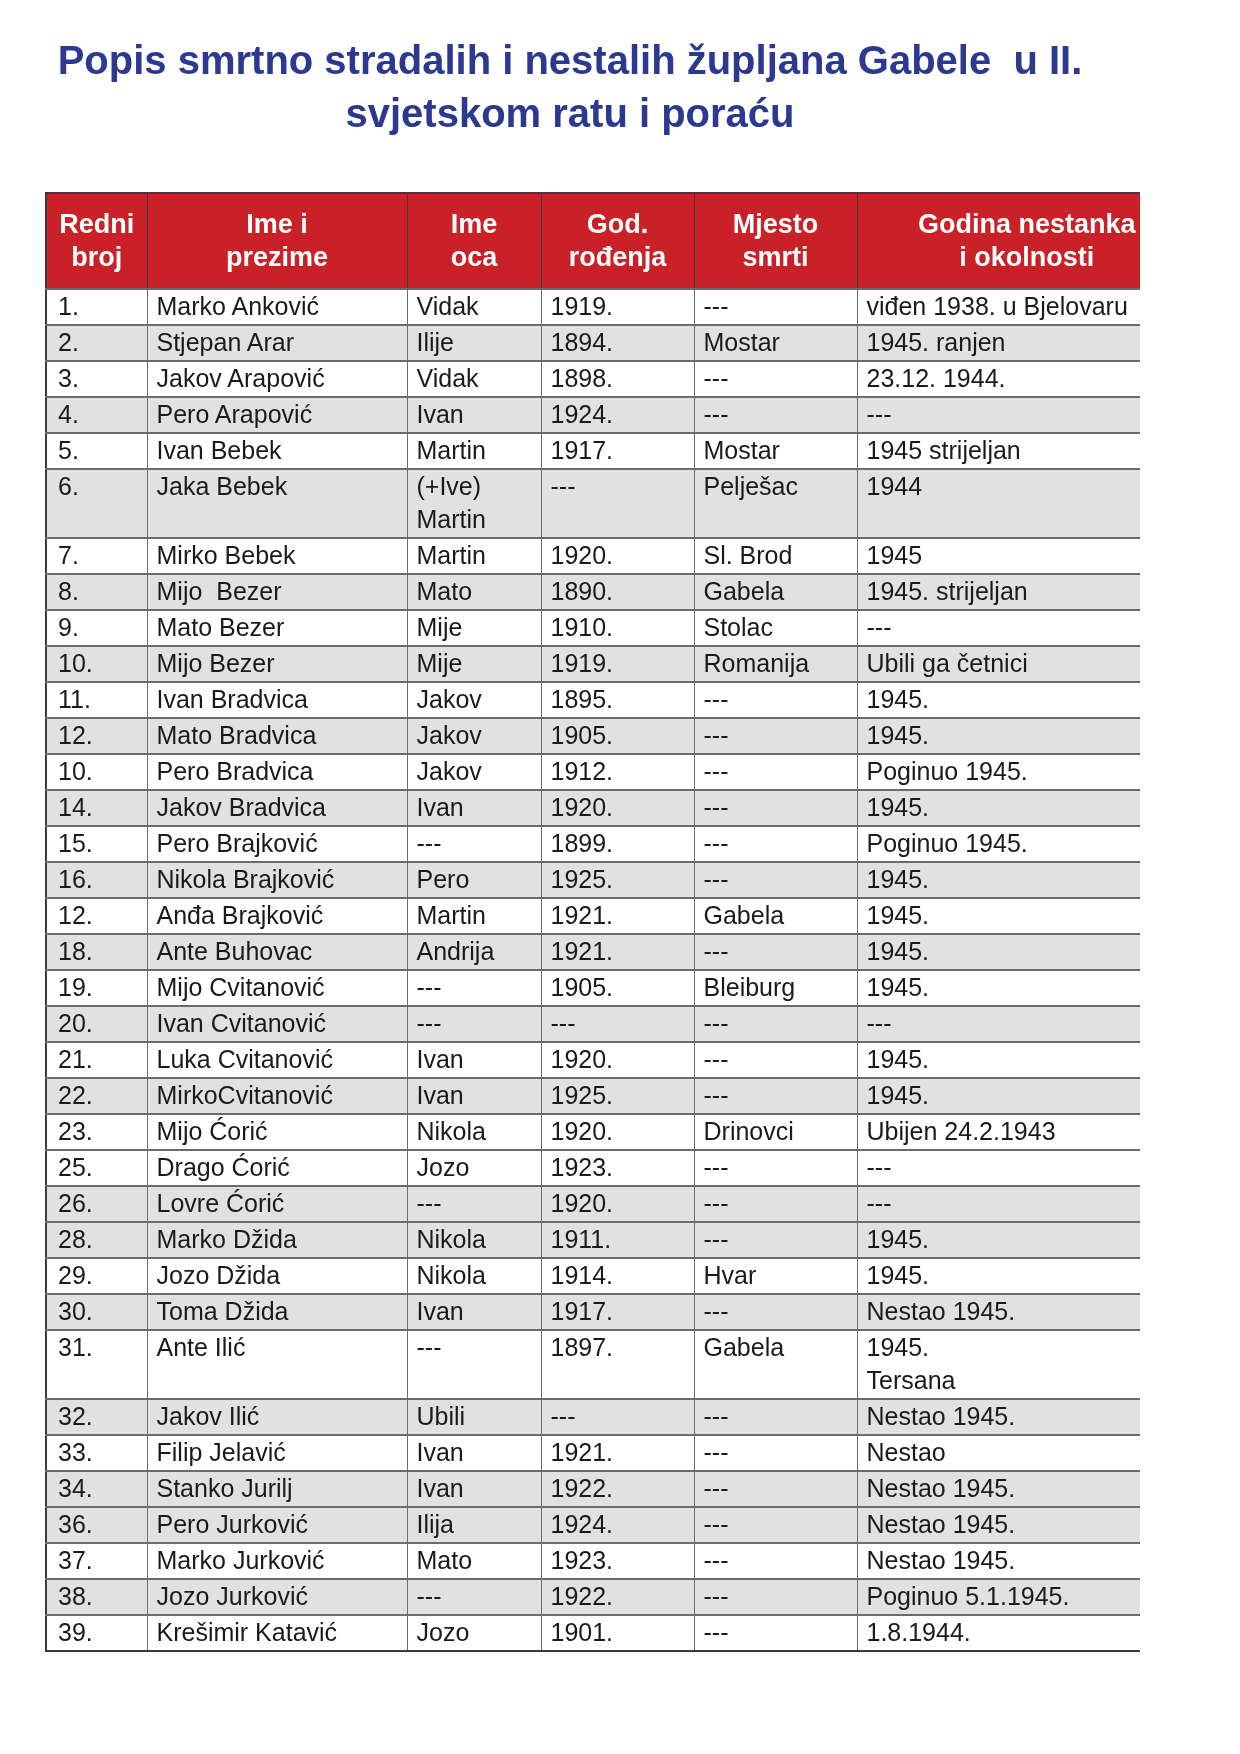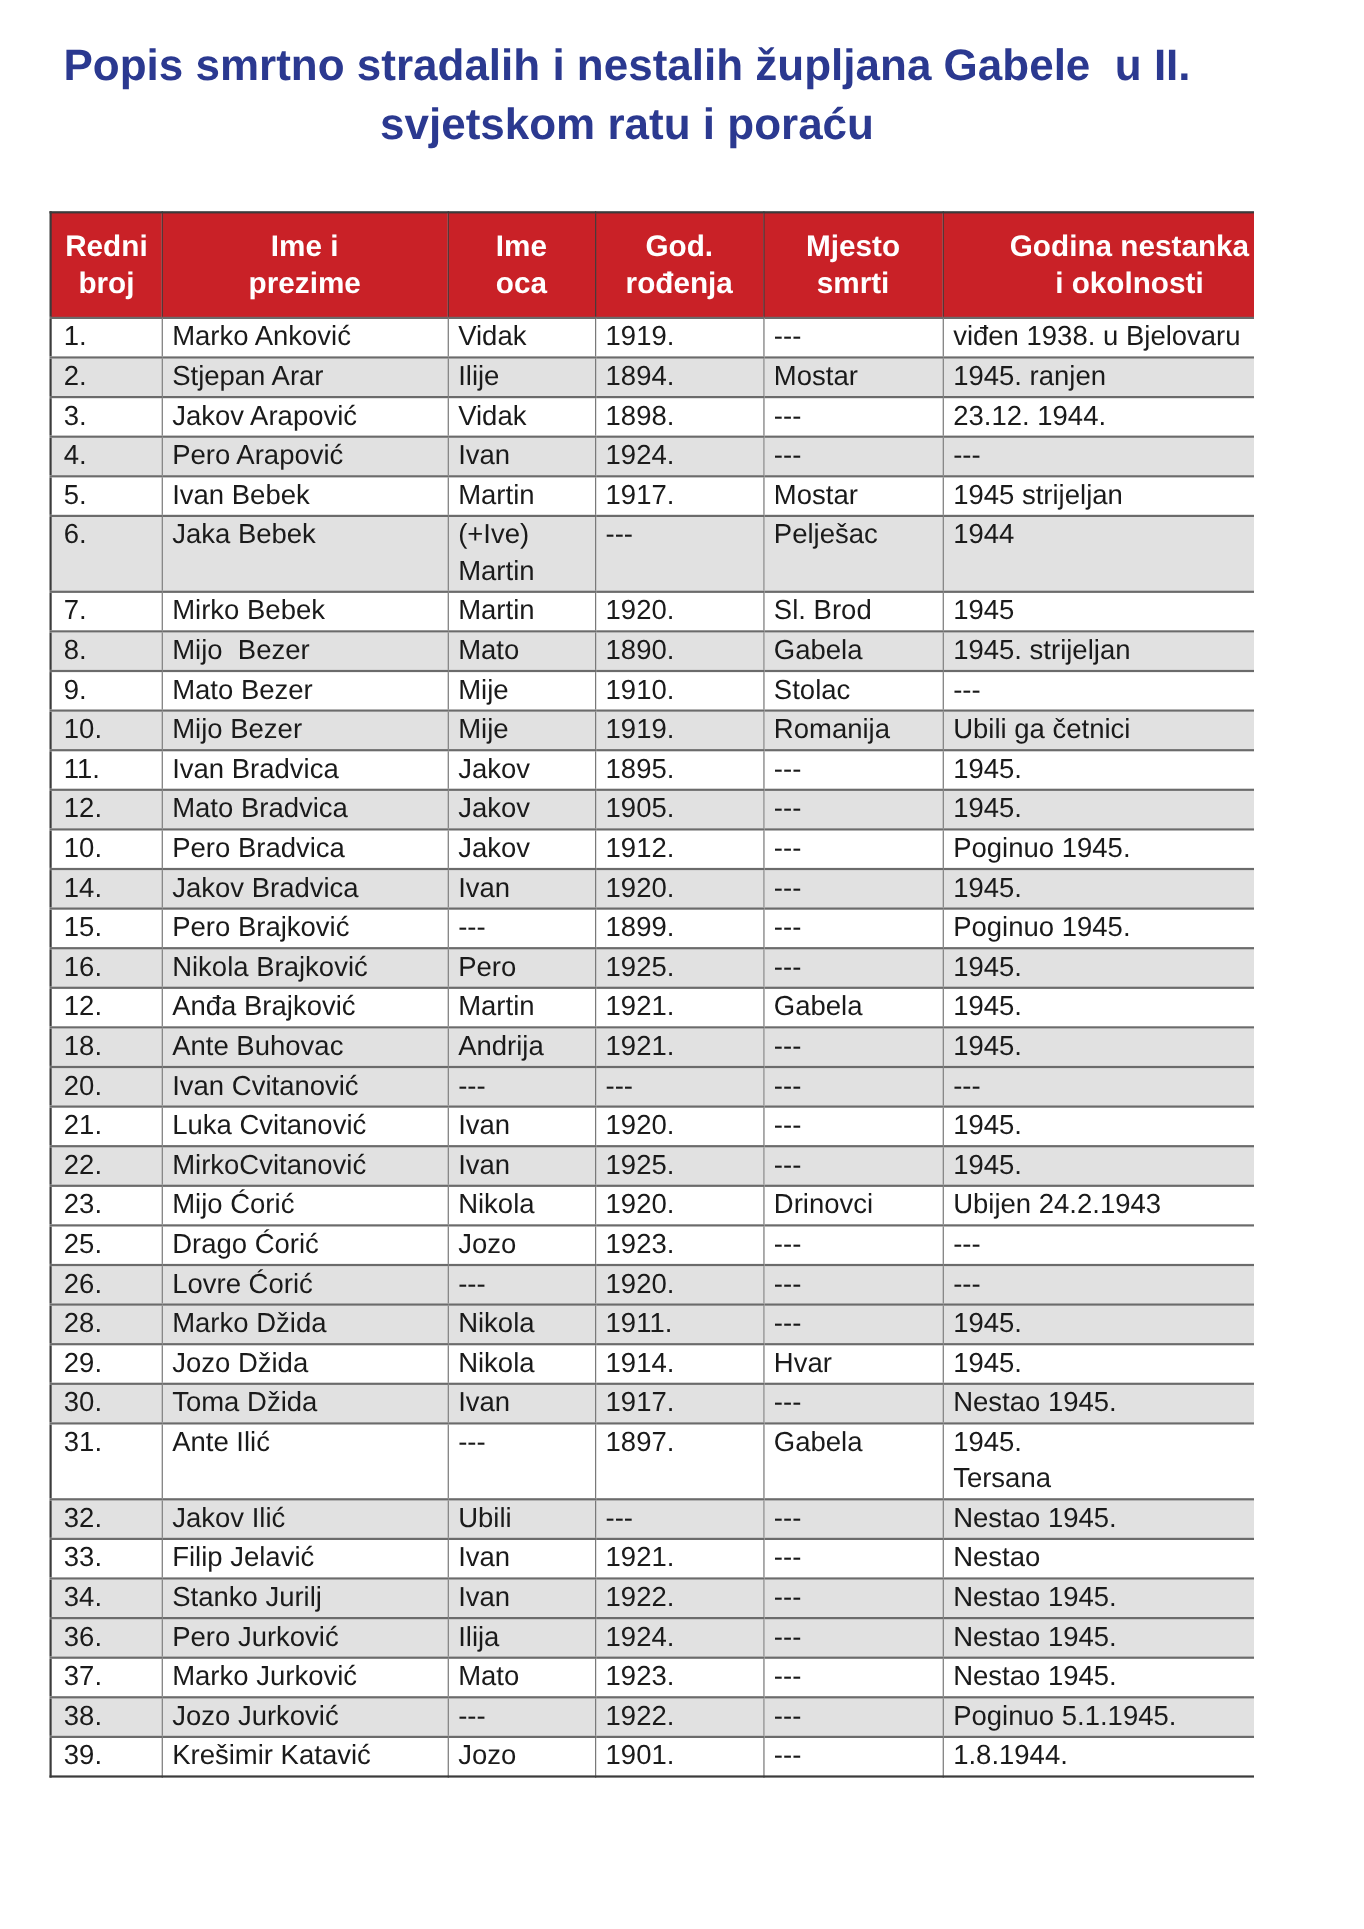--- a/index.html
+++ b/index.html
@@ -245,20 +245,28 @@
           <td>1945.</td>
         </tr>
         <tr class="alt">
           <td class="num">18.</td>
           <td>Ante Buhovac</td>
           <td>Andrija</td>
           <td>1921.</td>
           <td>---</td>
           <td>1945.</td>
         </tr>
+        <tr>
+          <td class="num">19.</td>
+          <td>Mijo Cvitanović</td>
+          <td>---</td>
+          <td>1905.</td>
+          <td>Bleiburg</td>
+          <td>1945.</td>
+        </tr>
         <tr class="alt">
           <td class="num">20.</td>
           <td>Ivan Cvitanović</td>
           <td>---</td>
           <td>---</td>
           <td>---</td>
           <td>---</td>
         </tr>
         <tr>
           <td class="num">21.</td>

